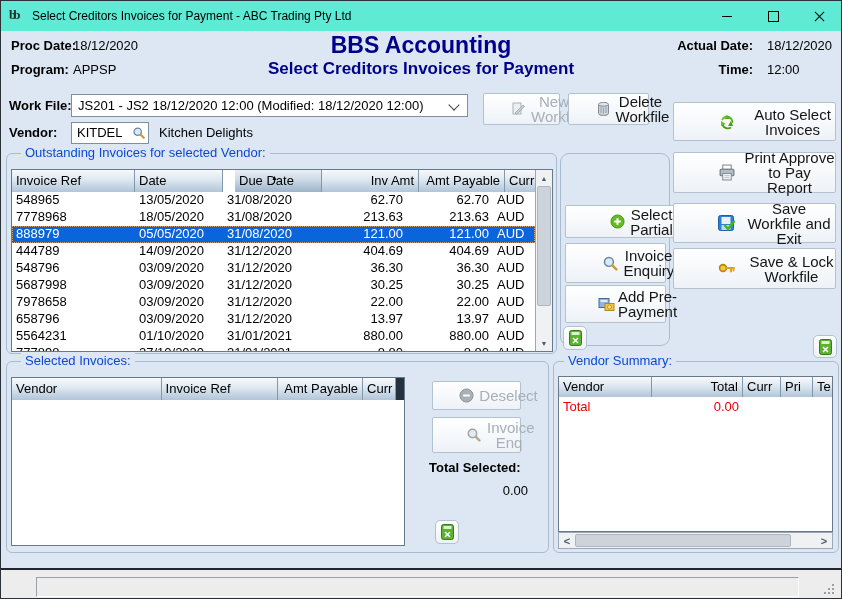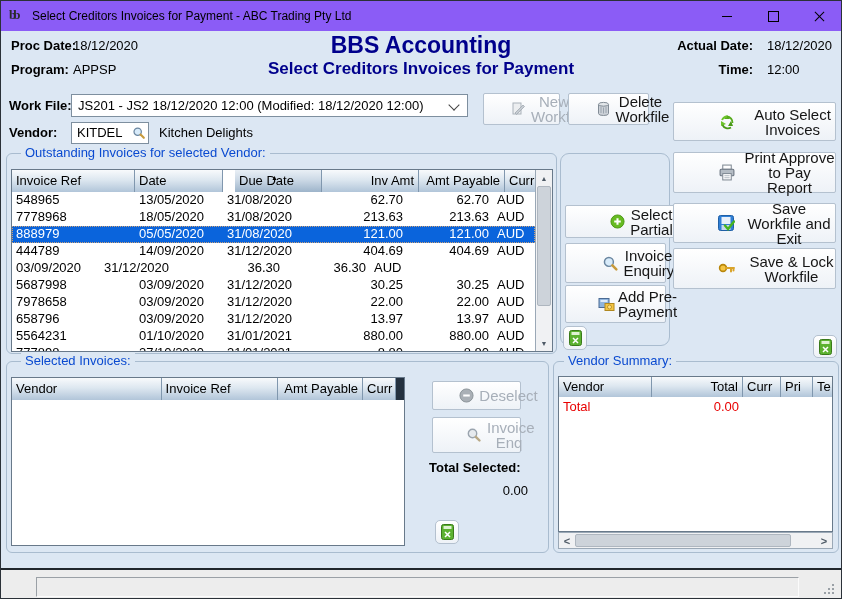--- a/index.html
+++ b/index.html
@@ -1,18 +1,18 @@
 <!DOCTYPE html>
 <html><head>
 <meta charset="utf-8">
 <style>
   html,body{margin:0;padding:0;background:#9aa0a6;font-family:"Liberation Sans",sans-serif;}
   #window{position:relative;width:842px;height:599px;background:#dce7f3;border:1px solid #2b3138;box-sizing:border-box;overflow:hidden;font-size:13px;color:#000;}
   
-  .titlebar{position:absolute;left:0;top:0;width:100%;height:30px;background:#8b5cf6;}
+  .titlebar{position:absolute;left:0;top:0;width:100%;height:30px;background:#5eead4;}
   .app-icon{position:absolute;left:8px;top:6px;width:17px;height:17px;font:bold 13px "Liberation Serif",serif;color:#2a2a2a;letter-spacing:-3px;}
   .title-text{position:absolute;left:31px;top:0;line-height:30px;font-size:12px;color:#000;}
   .wbtn{position:absolute;top:0;width:46px;height:30px;display:flex;align-items:center;justify-content:center;}
   .glyph-min{width:10px;height:1px;background:#000;}
   .glyph-max{width:9px;height:9px;border:1px solid #000;}
   .glyph-close{position:relative;width:11px;height:11px;}
   .glyph-close i{position:absolute;left:-1px;top:5px;width:13px;height:1px;background:#000;}
   .glyph-close i:first-child{transform:rotate(45deg);}
   .glyph-close i:last-child{transform:rotate(-45deg);}
   
@@ -163,20 +163,21 @@
         </div>
         <div class="trow">
           <div class="tcell" style="width: 123px; text-align: left;">444789</div>
           <div class="tcell" style="width: 88px; text-align: left;">14/09/2020</div>
           <div class="tcell" style="width: 87px; text-align: left;">31/12/2020</div>
           <div class="tcell" style="width: 97px; text-align: right;">404.69</div>
           <div class="tcell" style="width: 86px; text-align: right;">404.69</div>
           <div class="tcell" style="width: 42px; text-align: left;">AUD</div>
         </div>
         <div class="trow">
+          <div class="tcell" style="width: 123px; text-align: left;">548796</div>
           <div class="tcell" style="width: 88px; text-align: left;">03/09/2020</div>
           <div class="tcell" style="width: 87px; text-align: left;">31/12/2020</div>
           <div class="tcell" style="width: 97px; text-align: right;">36.30</div>
           <div class="tcell" style="width: 86px; text-align: right;">36.30</div>
           <div class="tcell" style="width: 42px; text-align: left;">AUD</div>
         </div>
         <div class="trow">
           <div class="tcell" style="width: 123px; text-align: left;">5687998</div>
           <div class="tcell" style="width: 88px; text-align: left;">03/09/2020</div>
           <div class="tcell" style="width: 87px; text-align: left;">31/12/2020</div>

